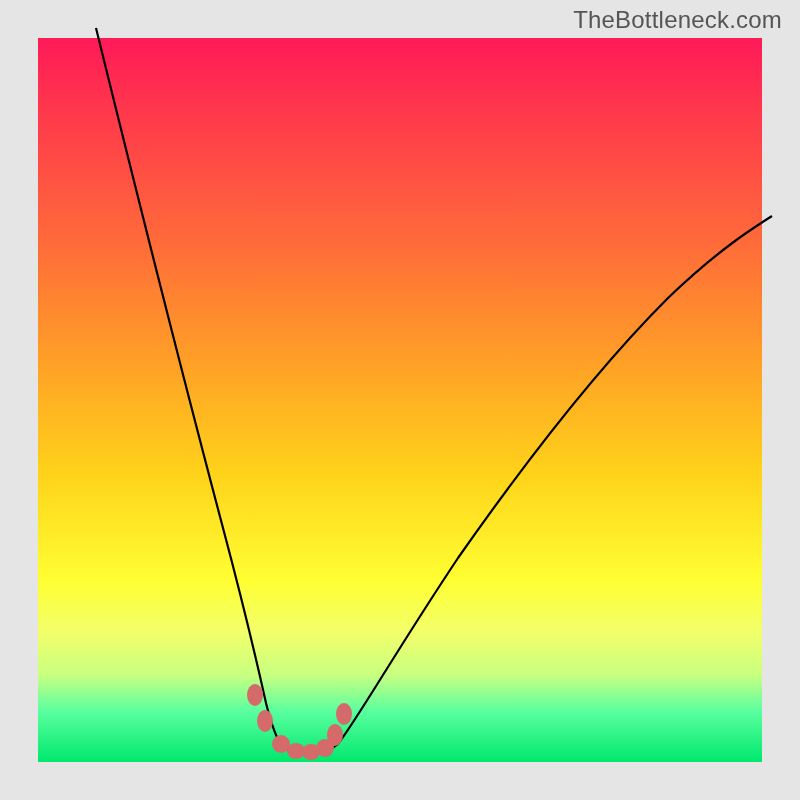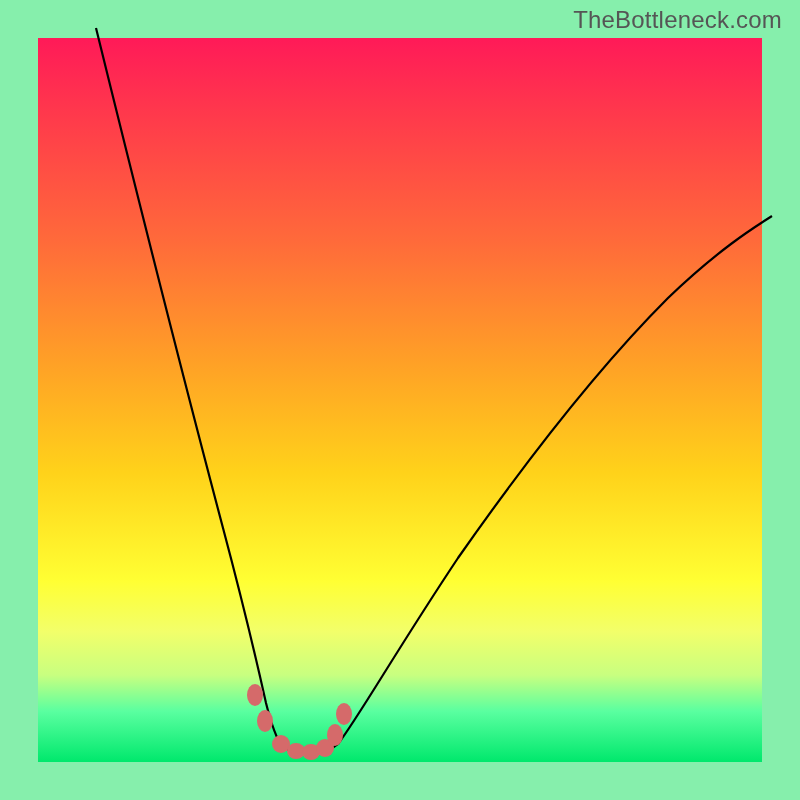--- a/index.html
+++ b/index.html
@@ -10,21 +10,21 @@
     overflow: hidden;
     background: #000;
     font-family: Arial, Helvetica, sans-serif;
   }
   .frame {
     position: absolute;
     top: 0;
     left: 0;
     width: 800px;
     height: 800px;
-    background: #86efac;
+    background: #e5e5e5;
   }
   .plot {
     position: absolute;
     top: 38px;
     left: 38px;
     width: 724px;
     height: 724px;
     background: linear-gradient(
       to bottom,
       #ff1a58 0%,

